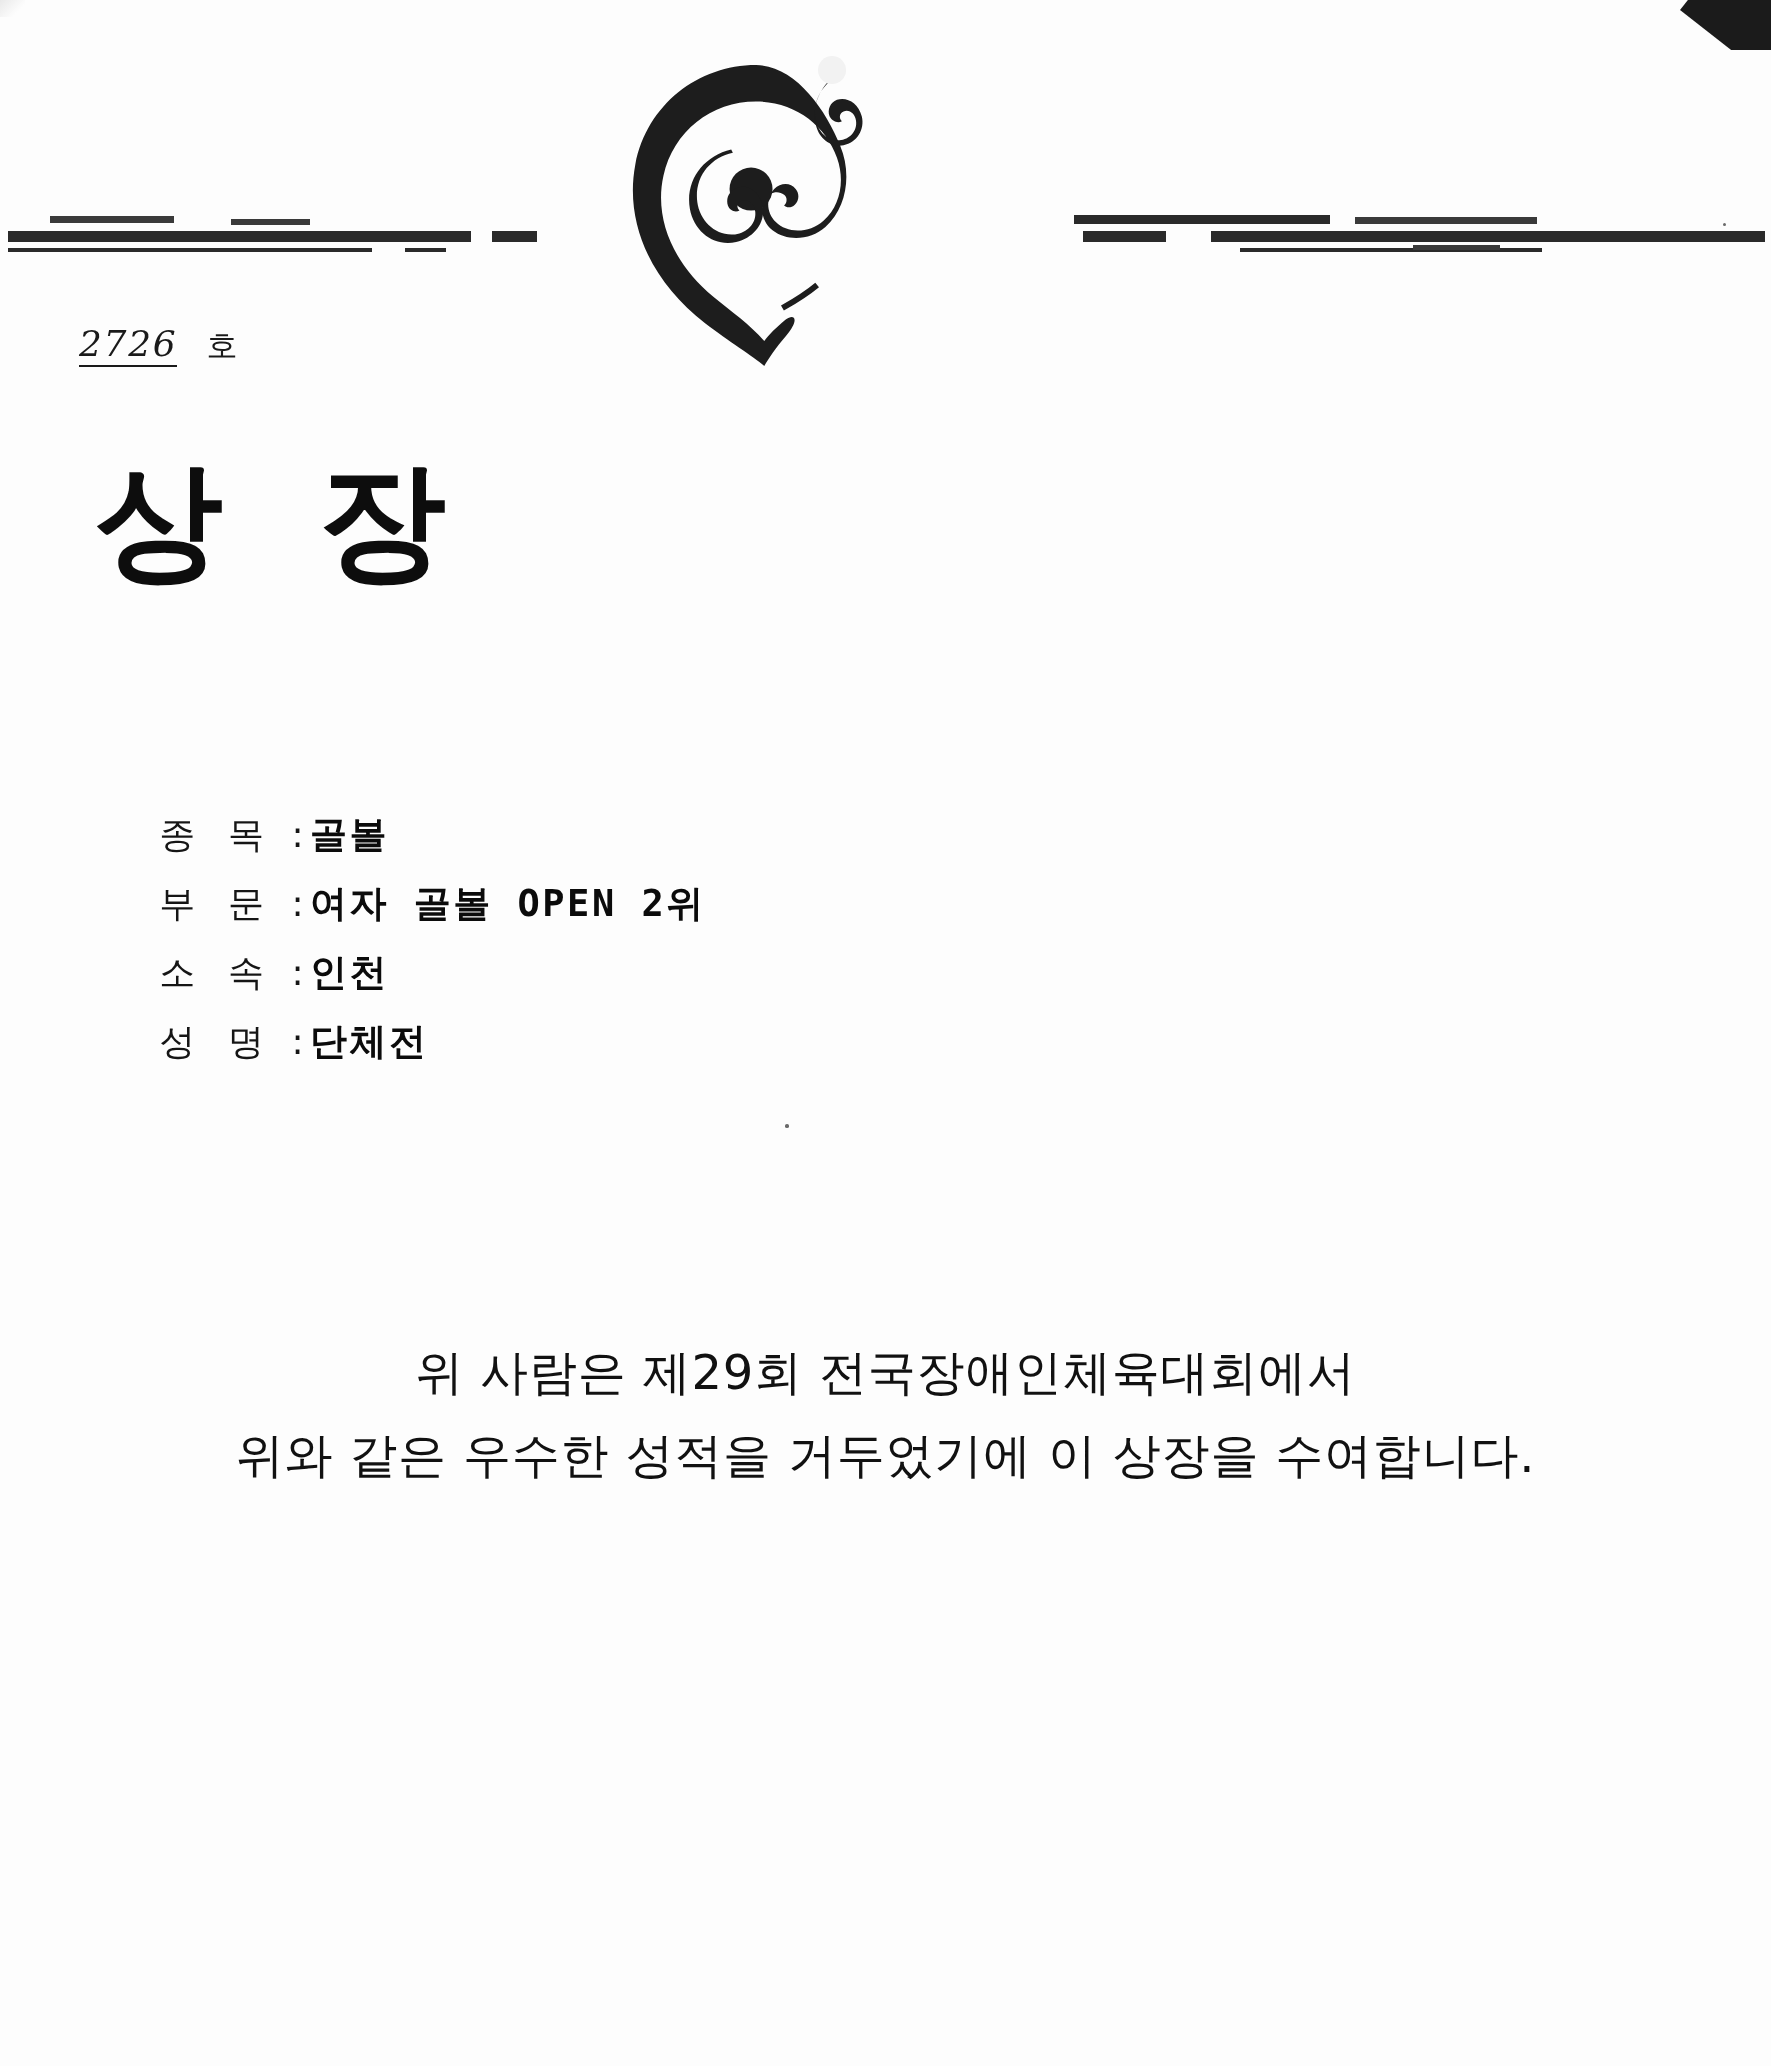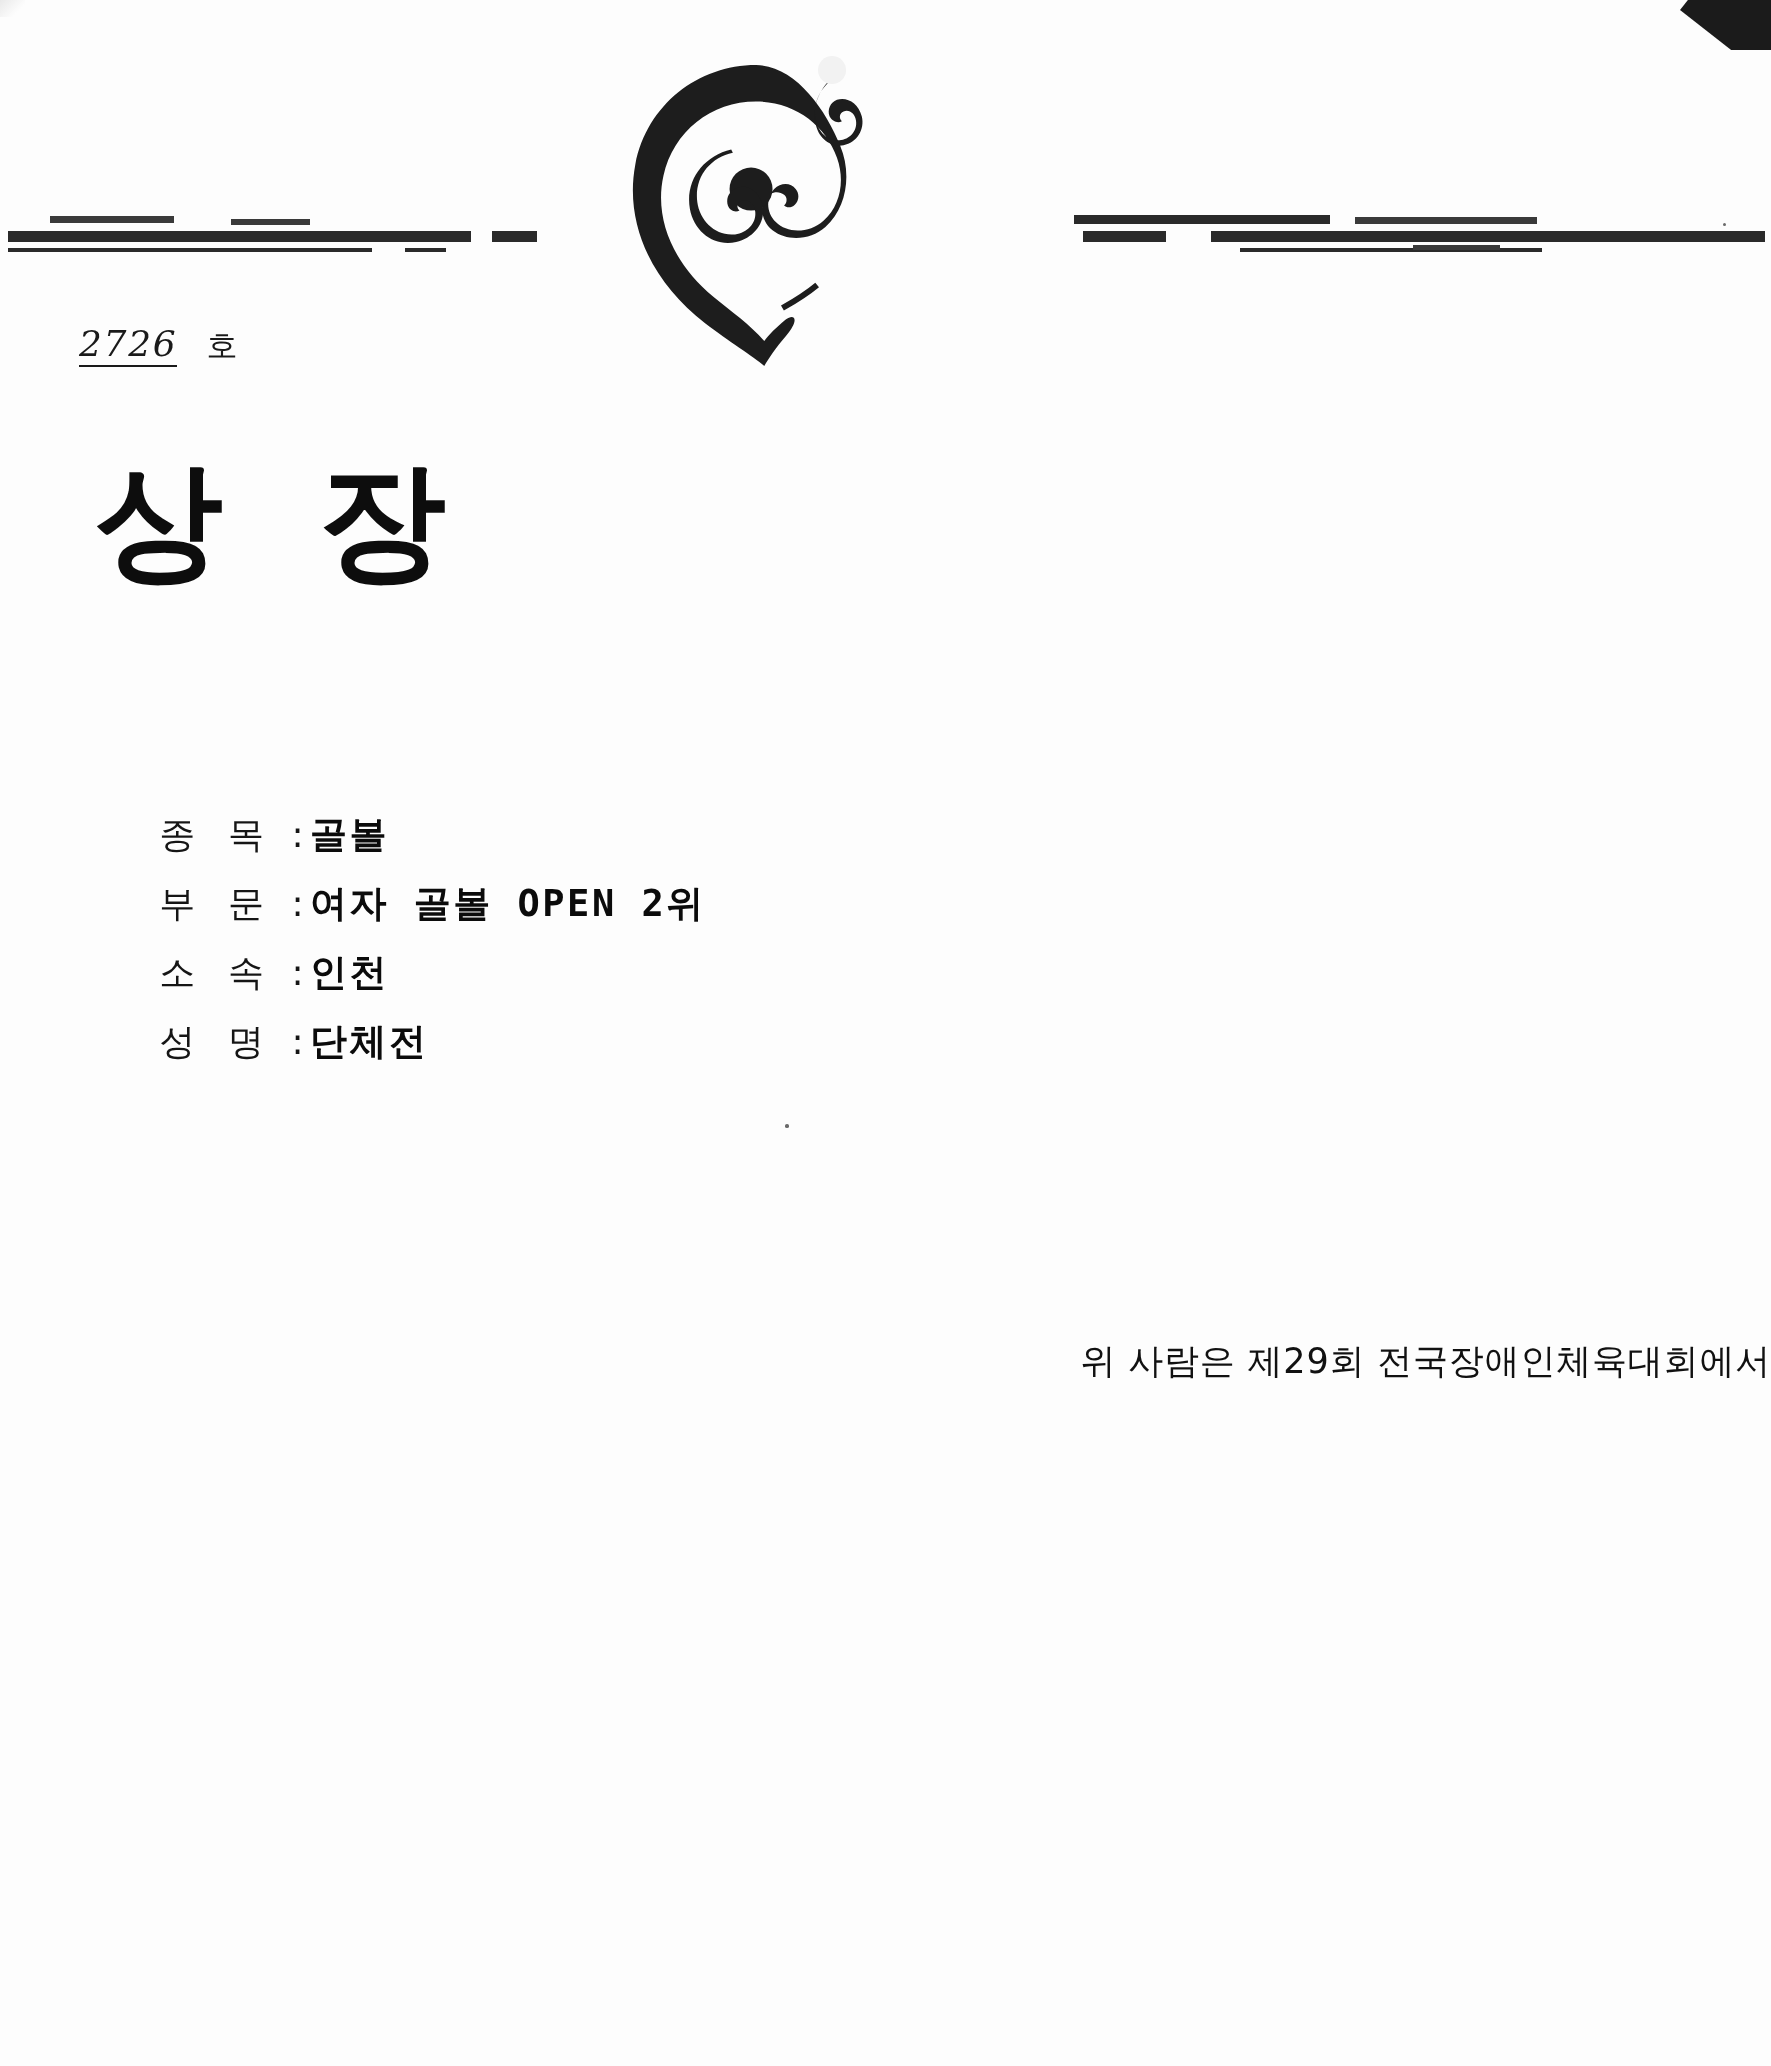--- a/index.html
+++ b/index.html
@@ -136,24 +136,23 @@
 
   
   .body-text {
     position: absolute;
     left: 0; right: 0;
     top: 1331px;
     text-align: center;
     color: #111111;
   }
   .body-line {
-    font-size: 35px;
+    font-size: 48px;
     line-height: 1.72;
     letter-spacing: 0.8px;
-    text-align: right;
   }
 
   
   .date {
     position: absolute;
     left: 0; right: 0;
     top: 1810px;
     text-align: center;
     font-size: 41px;
     color: #141414;
@@ -229,20 +228,21 @@
     </div>
     <div class="field-row">
       <div class="field-label">성  명</div>
       <div class="field-colon">:</div>
       <div class="field-value">단체전</div>
     </div>
   </div>
 
   <div class="body-text">
     <div class="body-line">위 사람은 제29회 전국장애인체육대회에서</div>
+    <div class="body-line">위와 같은 우수한 성적을 거두었기에 이 상장을 수여합니다.</div>
   </div>
 
 
   <div class="speck" style="left:785px; top:1124px; width:3.7px; height:3.7px;"></div>
 
   <div class="speck" style="left:1723px; top:223px; width:3.3px; height:3.3px;"></div>
 
 </div>
 
 

